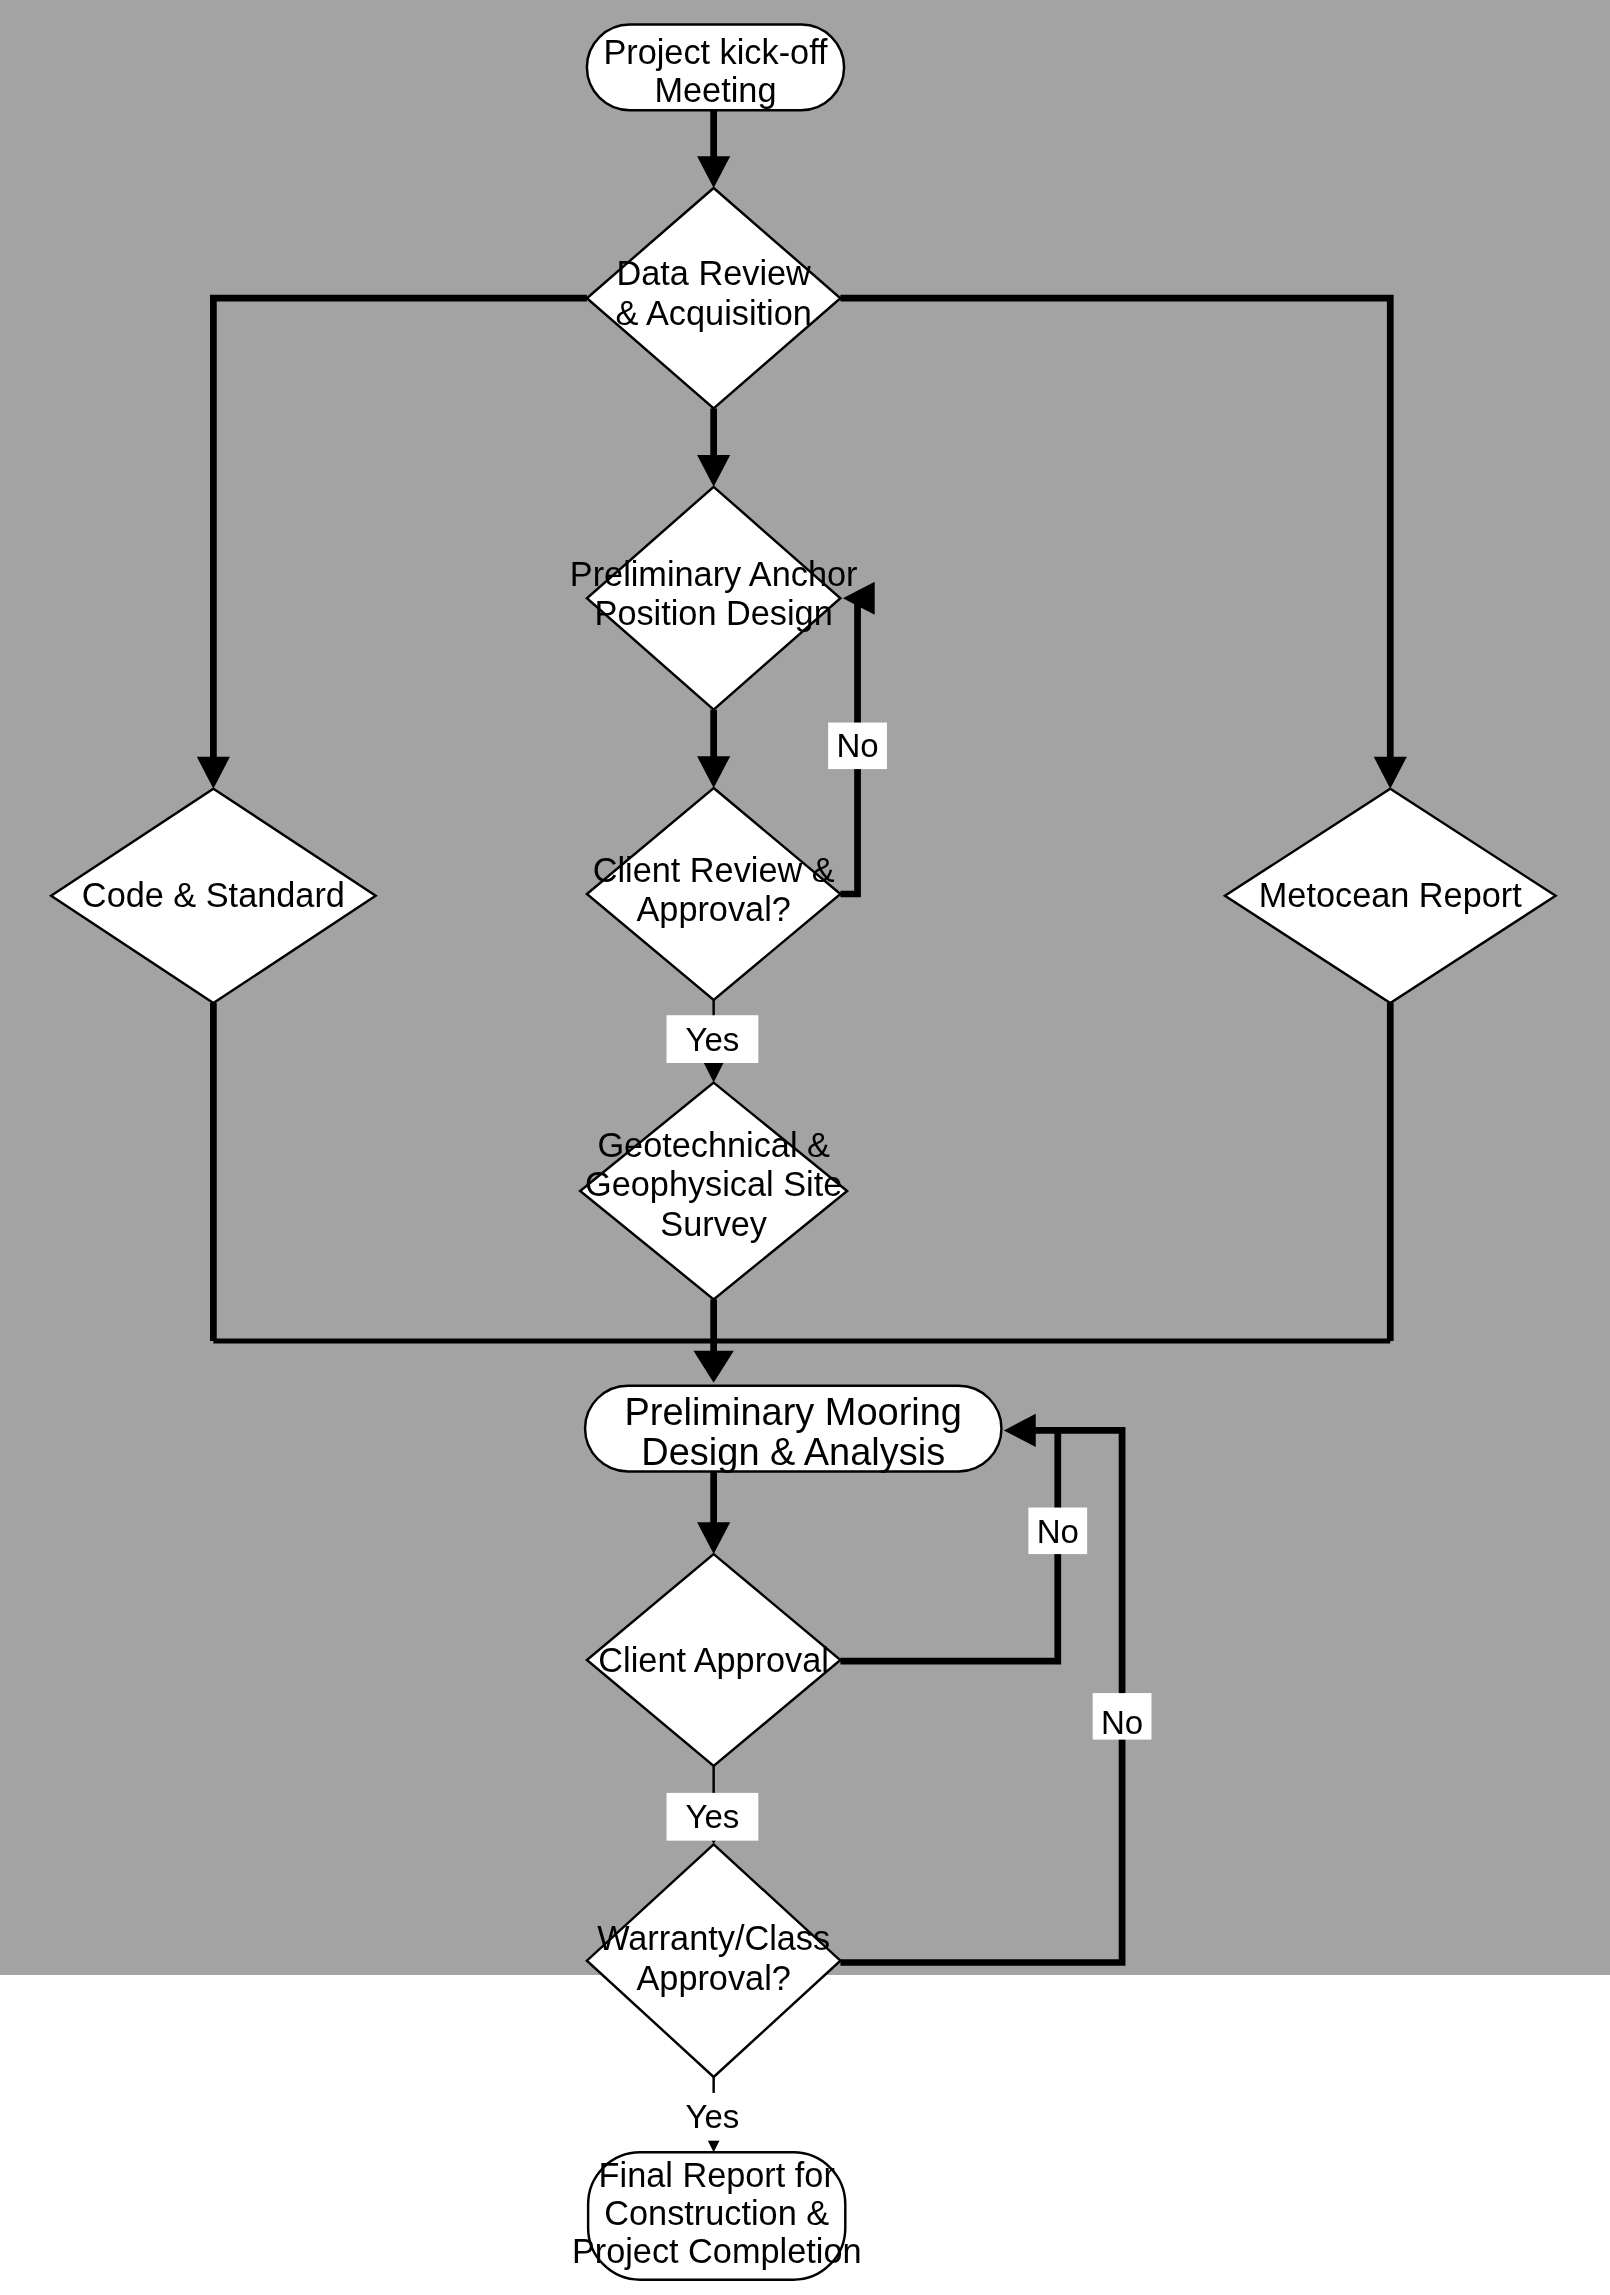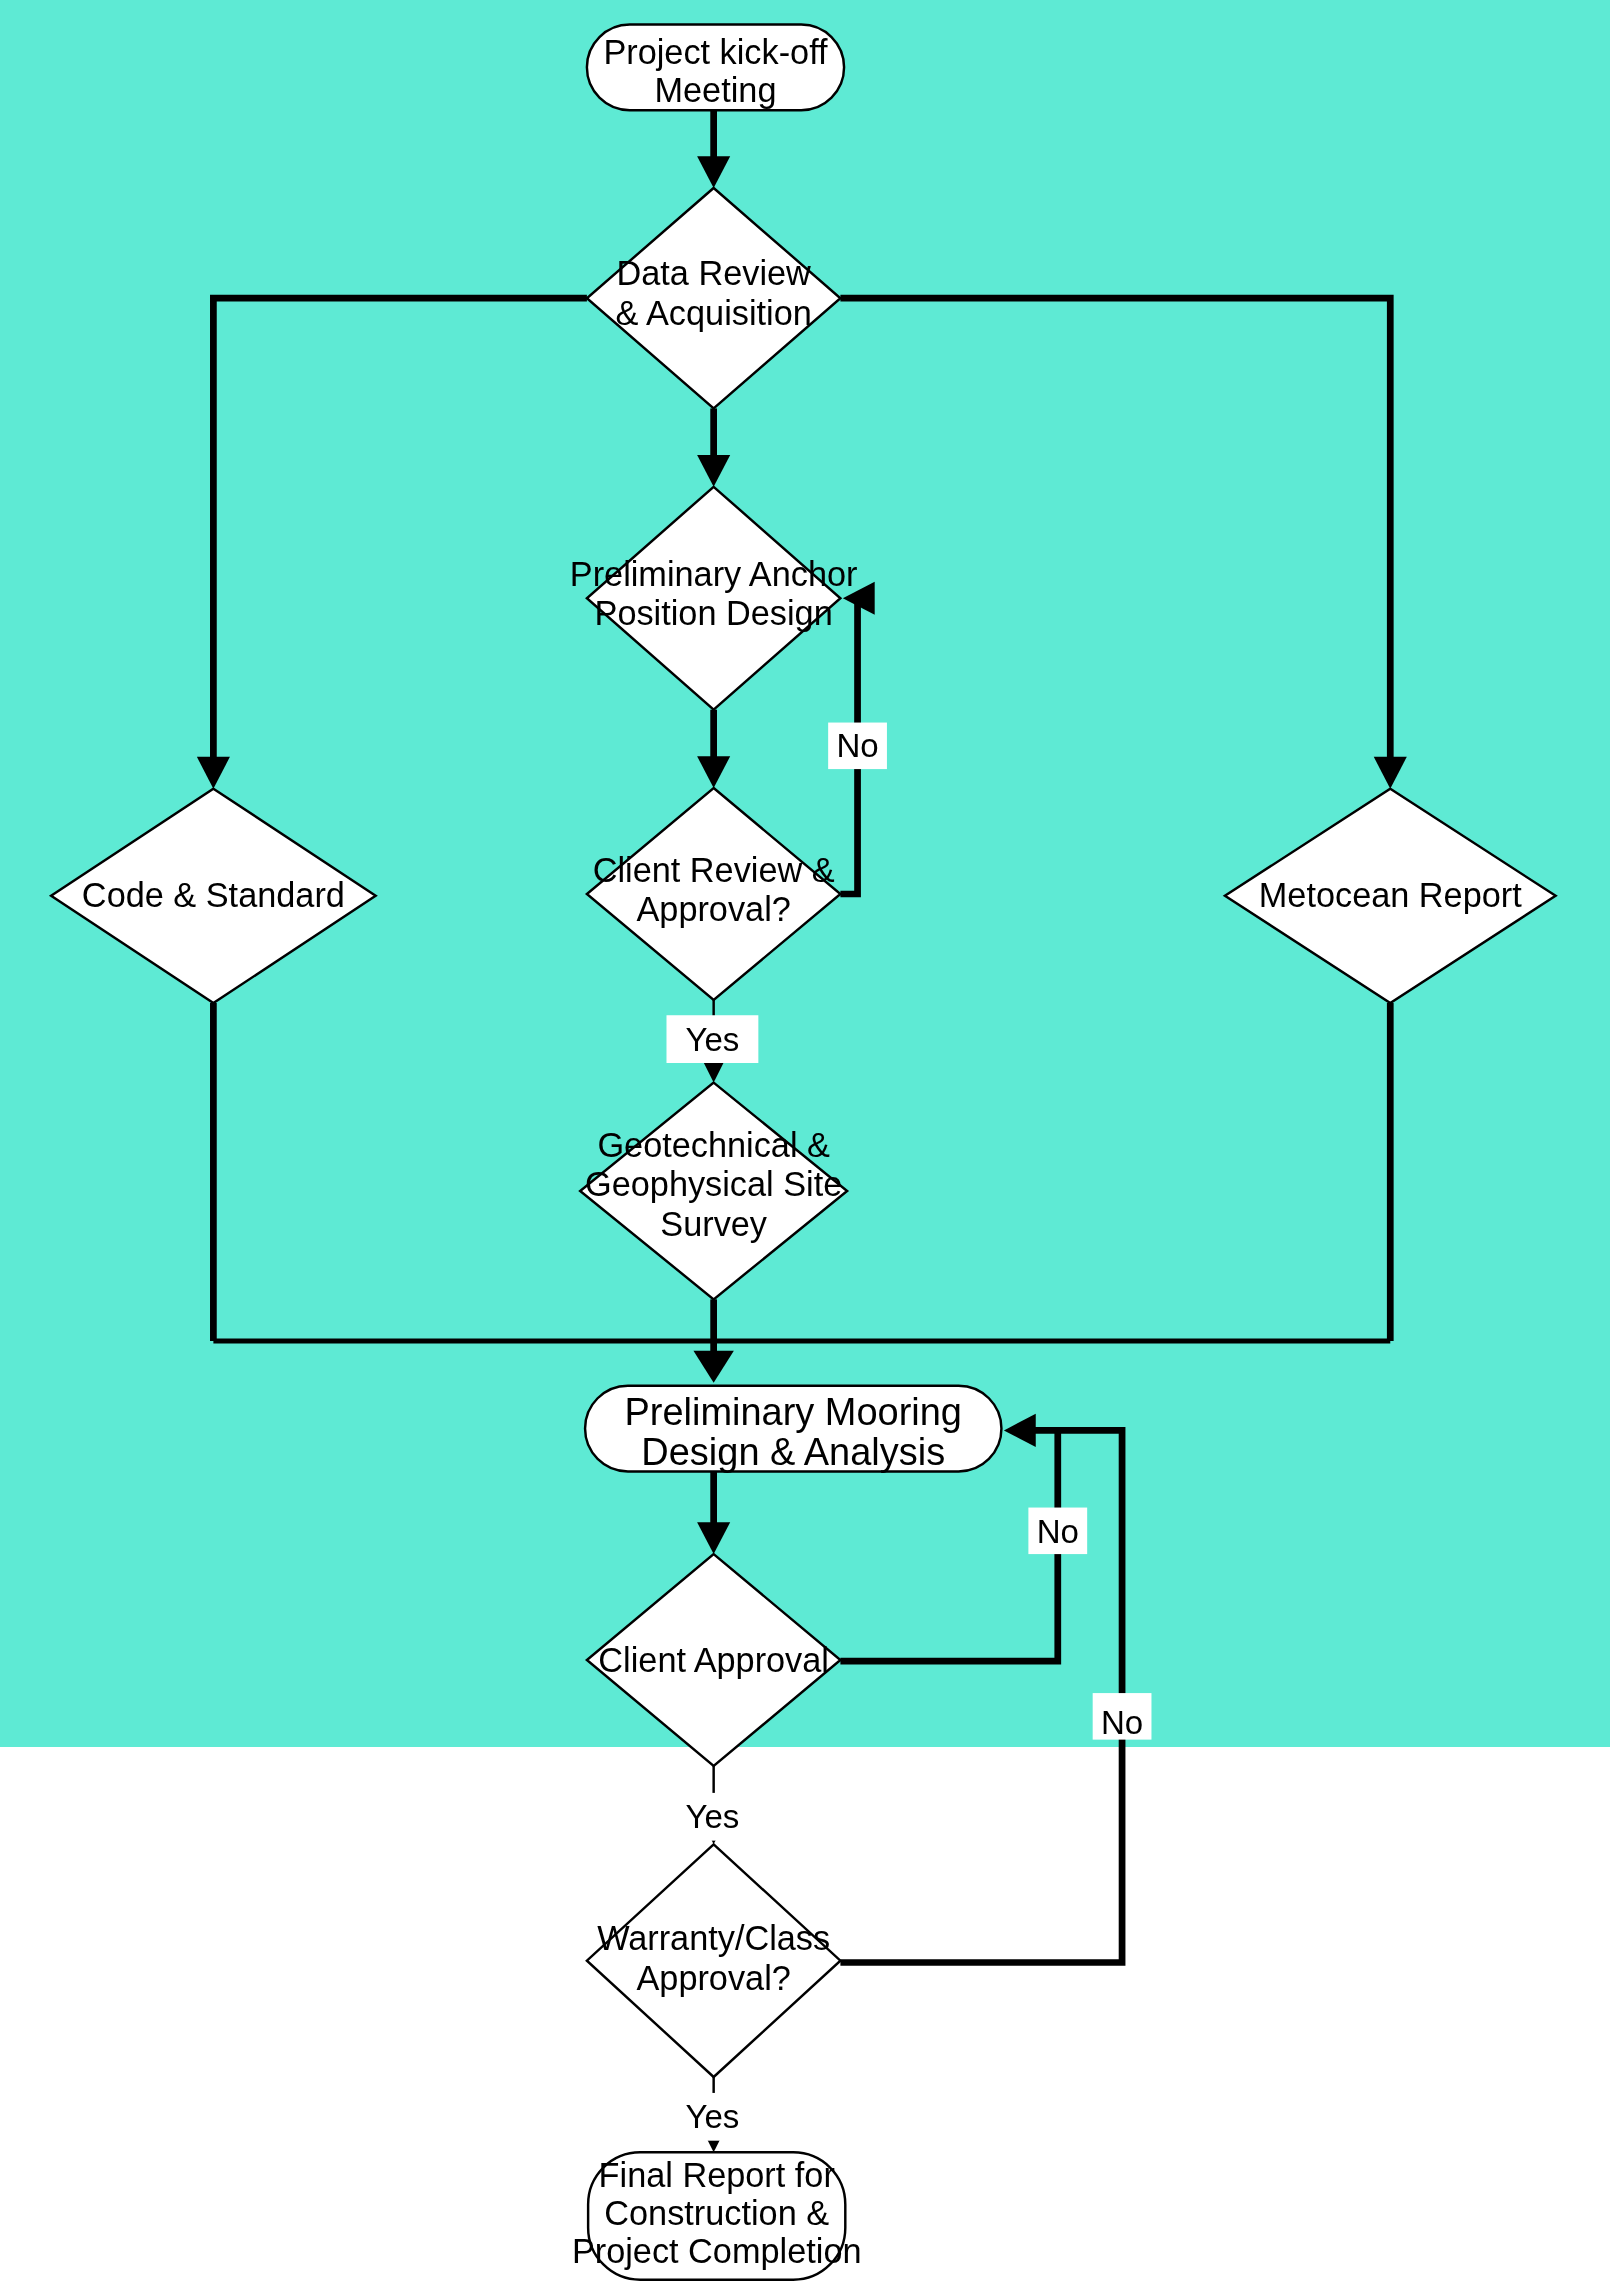--- a/index.html
+++ b/index.html
@@ -6,22 +6,22 @@
     margin: 0;
     padding: 0;
     background: #ffffff;
     width: 1611px;
     height: 2295px;
     font-family: "Liberation Sans", sans-serif;
   }
   #canvas-wrap {
     position: relative;
     width: 1611px;
-    height: 1747px;
-    background: #5eead4;
+    height: 1975px;
+    background: #a3a3a3;
   }
   svg { display: block; }
   .shape {
     fill: #ffffff;
     stroke: #000000;
     stroke-width: 4;
   }
   .flow-thick {
     fill: none;
     stroke: #000000;

